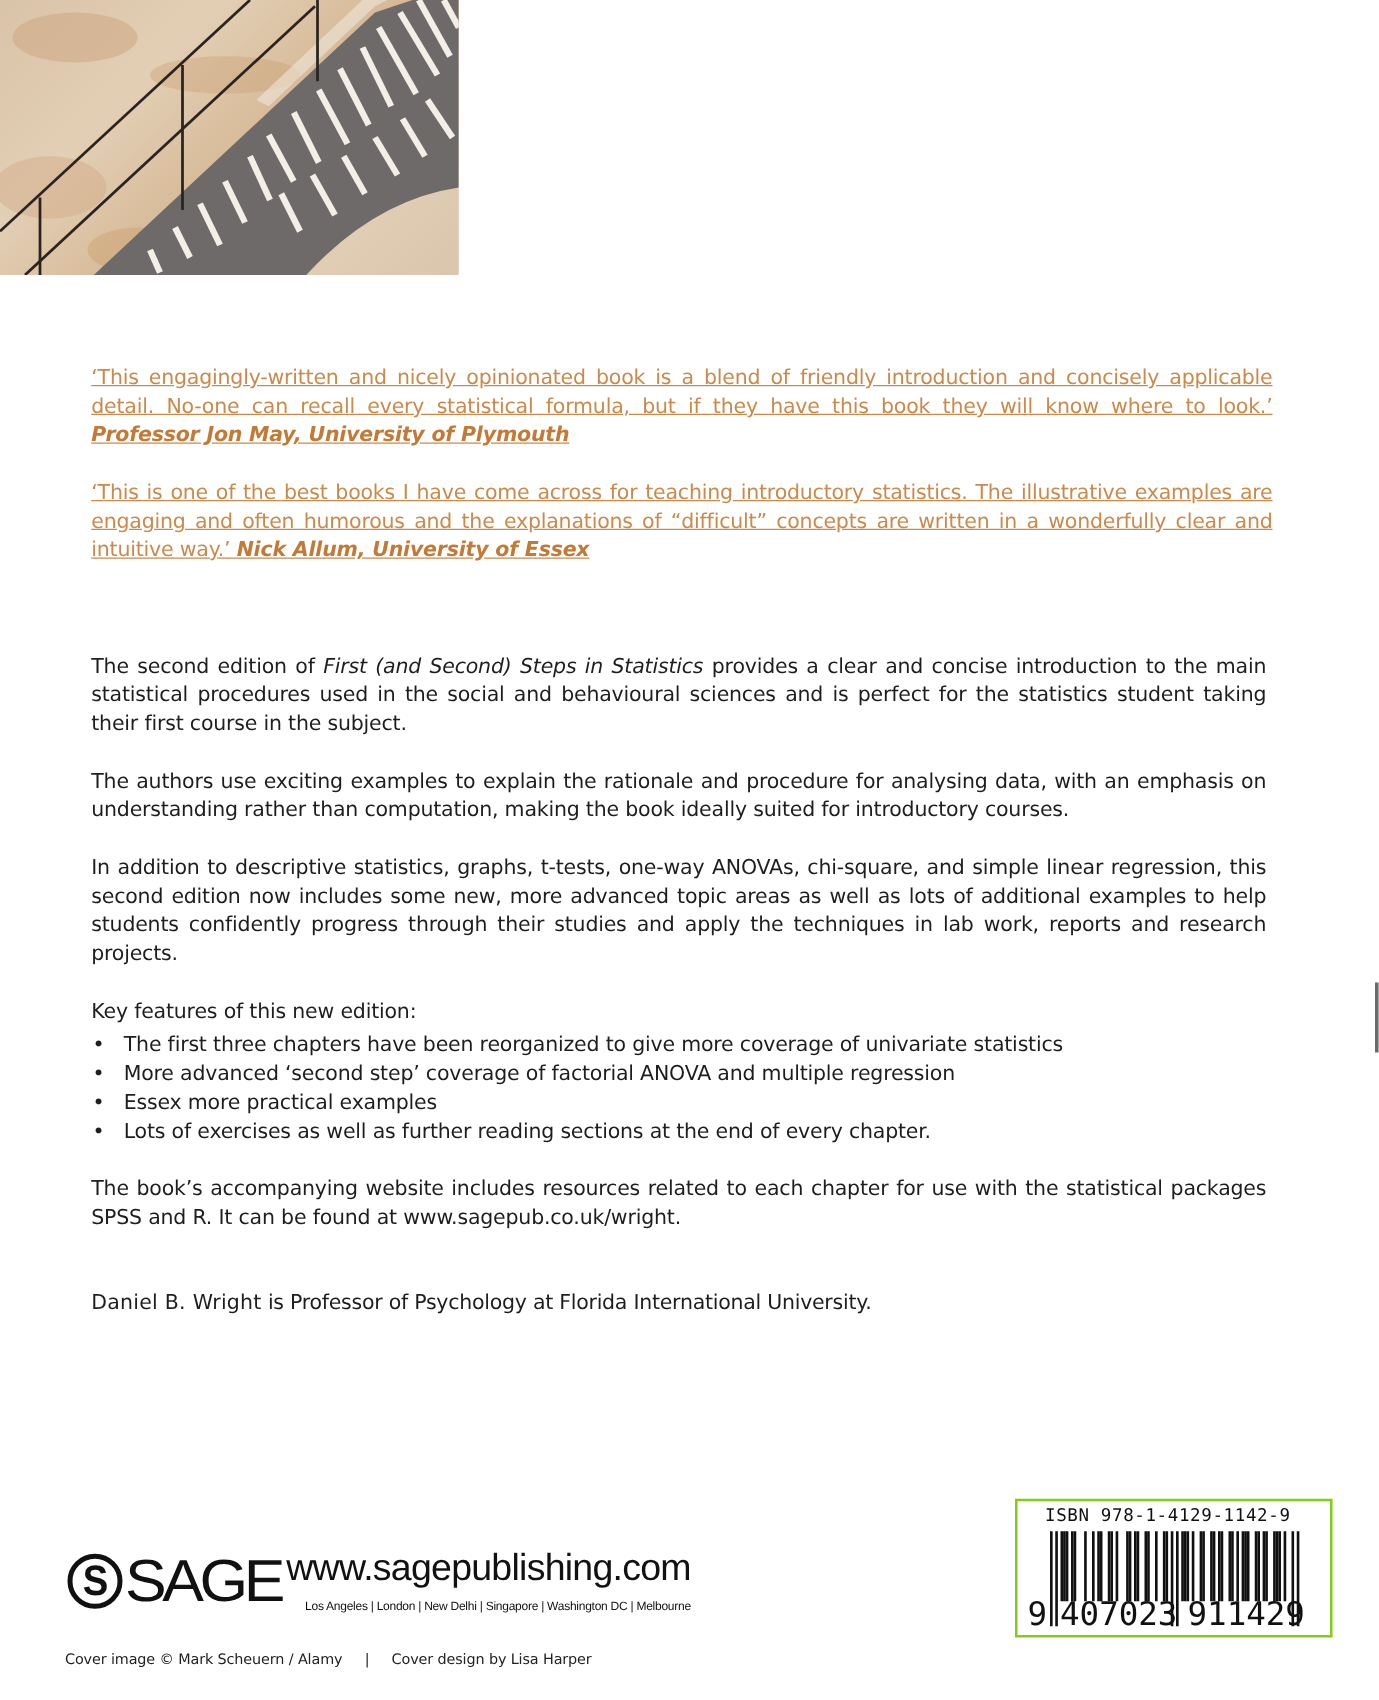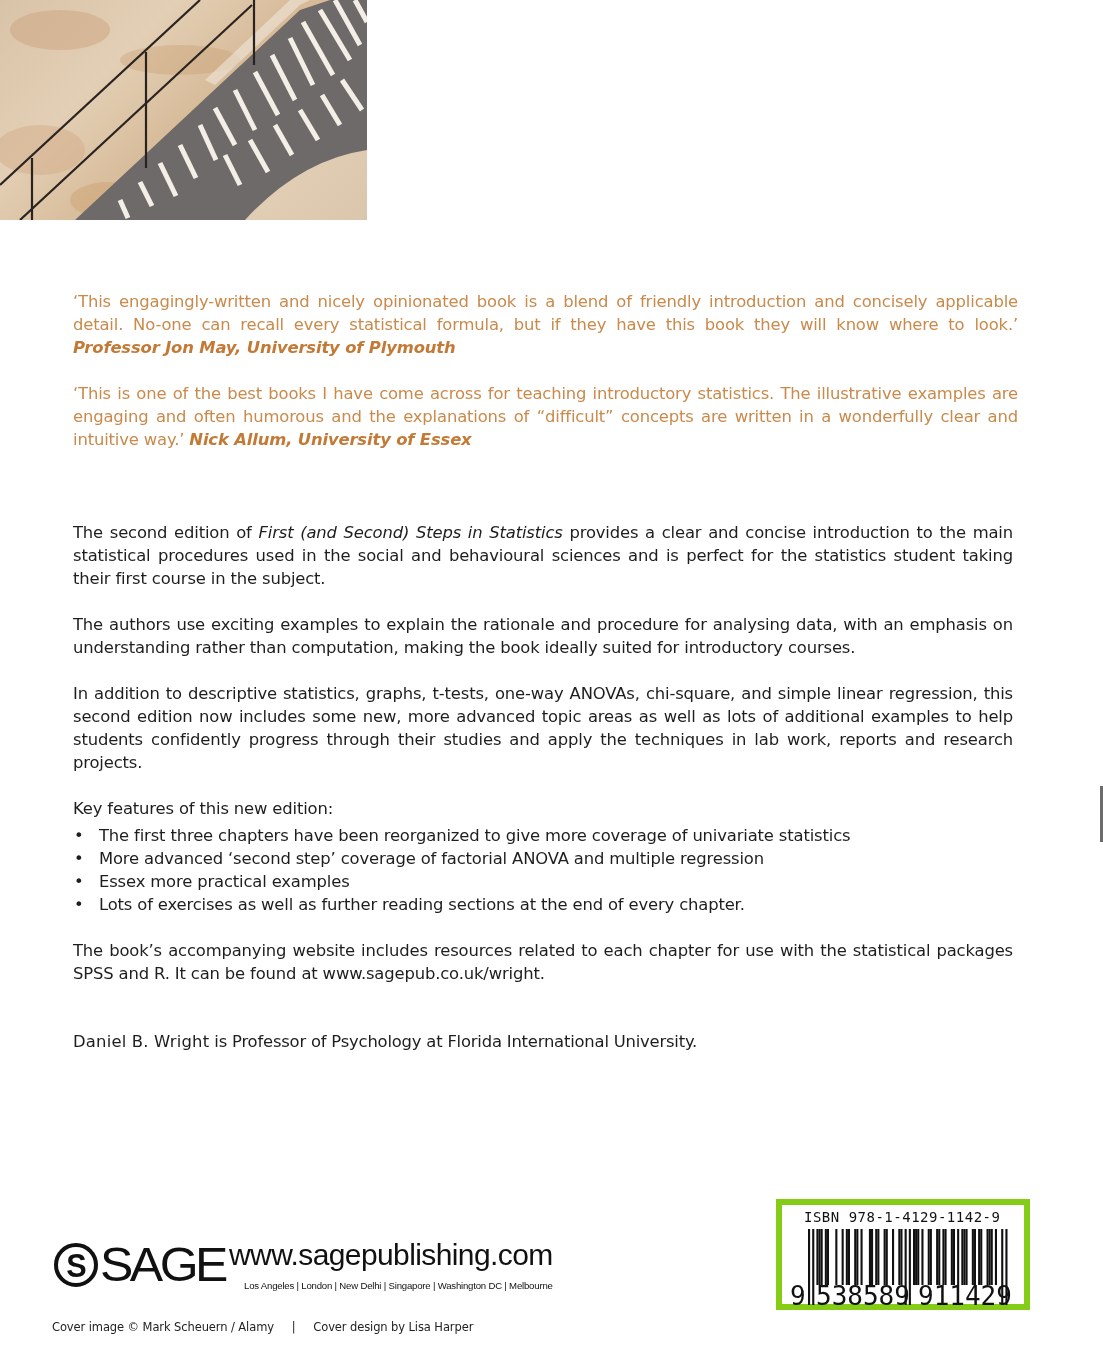--- a/index.html
+++ b/index.html
@@ -7,21 +7,21 @@
   body { position: relative; font-family: "DejaVu Sans", sans-serif; color: #1f1f1f; }
 
   
   .cover-photo {
     position: absolute; left: 0; top: 0; width: 367px; height: 220px; overflow: hidden;
     background: linear-gradient(135deg, #d9c3a8 0%, #e3cfb5 30%, #d6b996 55%, #e0cdb4 80%, #d9c6ad 100%);
   }
   .cover-photo svg { position: absolute; left: 0; top: 0; }
 
   
-  .quotes { position: absolute; left: 73px; top: 290px; width: 945px; color: #c98a4b; }
+  .quotes { position: absolute; left: 73px; top: 290px; width: 945px; color: #c98a4b; text-decoration: underline; }
   .quote { font-size: 16.4px; line-height: 23px; text-align: justify; margin-bottom: 23px; letter-spacing: -0.15px; }
   .quote .attr { font-weight: bold; font-style: italic; color: #c27a36; }
 
   
   .body-text { position: absolute; left: 73px; top: 521px; width: 940px; font-size: 16.4px; line-height: 23px; color: #1e1e1e; letter-spacing: -0.15px; }
   .body-text p { text-align: justify; margin-bottom: 23px; }
   .body-text p i { font-style: italic; }
   .features-heading { margin-bottom: 4px !important; }
   .features { list-style: none; margin-bottom: 23px; }
   .features li { position: relative; padding-left: 26px; line-height: 23px; }
@@ -39,21 +39,21 @@
   .sage-circle span { font-family: "Liberation Sans", sans-serif; font-weight: bold; font-size: 34px; color: #111; line-height: 1; transform: scaleX(0.9); }
   .sage-word { font-family: "Liberation Sans", sans-serif; font-size: 50px; font-weight: normal; color: #111; letter-spacing: -3.5px; margin-left: 2px; line-height: 1; transform: scaleY(0.95); }
   .sage-url-block { position: absolute; left: 229px; top: 1240px; text-align: right; }
   .sage-url { font-family: "Liberation Sans", sans-serif; font-size: 30px; color: #111; letter-spacing: -0.6px; line-height: 30px; }
   .sage-cities { font-family: "Liberation Sans", sans-serif; font-size: 9.6px; color: #111; letter-spacing: -0.2px; margin-top: 10px; white-space: nowrap; }
 
   
   .credits { position: absolute; left: 52px; top: 1320px; font-size: 11.5px; color: #222; white-space: pre; letter-spacing: -0.1px; }
 
   
-  .barcode-box { position: absolute; left: 776px; top: 1199px; width: 254px; height: 111px; border: 6px solid #84cc16; background: #fff; }
+  .barcode-box { position: absolute; left: 812px; top: 1199px; width: 254px; height: 111px; border: 2px solid #84cc16; background: #fff; }
   .isbn-text { position: absolute; left: 22px; top: 4px; font-family: "DejaVu Sans Mono", monospace; font-size: 14px; color: #111; letter-spacing: 0.5px; }
   .barcode-svg { position: absolute; left: 0; top: 0; }
   .ean-digits { position: absolute; top: 78px; font-family: "DejaVu Sans Mono", monospace; font-size: 26px; color: #111; line-height: 26px; }
 </style>
 </head>
 <body>
 
 <div class="cover-photo">
   <svg width="367" height="220" viewBox="0 0 367 220">
 
@@ -186,15 +186,15 @@
       <rect x="196.1" y="24" width="2.1" height="56" fill="#111"></rect>
       <rect x="198.20000000000002" y="24" width="2.1" height="56" fill="#111"></rect>
       <rect x="204.5" y="24" width="2.1" height="56" fill="#111"></rect>
       <rect x="206.6" y="24" width="2.1" height="56" fill="#111"></rect>
       <rect x="208.70000000000002" y="24" width="2.1" height="56" fill="#111"></rect>
       <rect x="212.9" y="24" width="2.1" height="56" fill="#111"></rect>
       <rect x="219.20000000000002" y="24" width="2.1" height="76" fill="#111"></rect>
       <rect x="223.4" y="24" width="2.1" height="76" fill="#111"></rect>
     </svg>
   <div class="ean-digits" style="left:8px;">9</div>
-  <div class="ean-digits" style="left:34px;">538589</div>
+  <div class="ean-digits" style="left:34px;">407023</div>
   <div class="ean-digits" style="left:136px;">911429</div>
 </div>
 
 </body></html>

